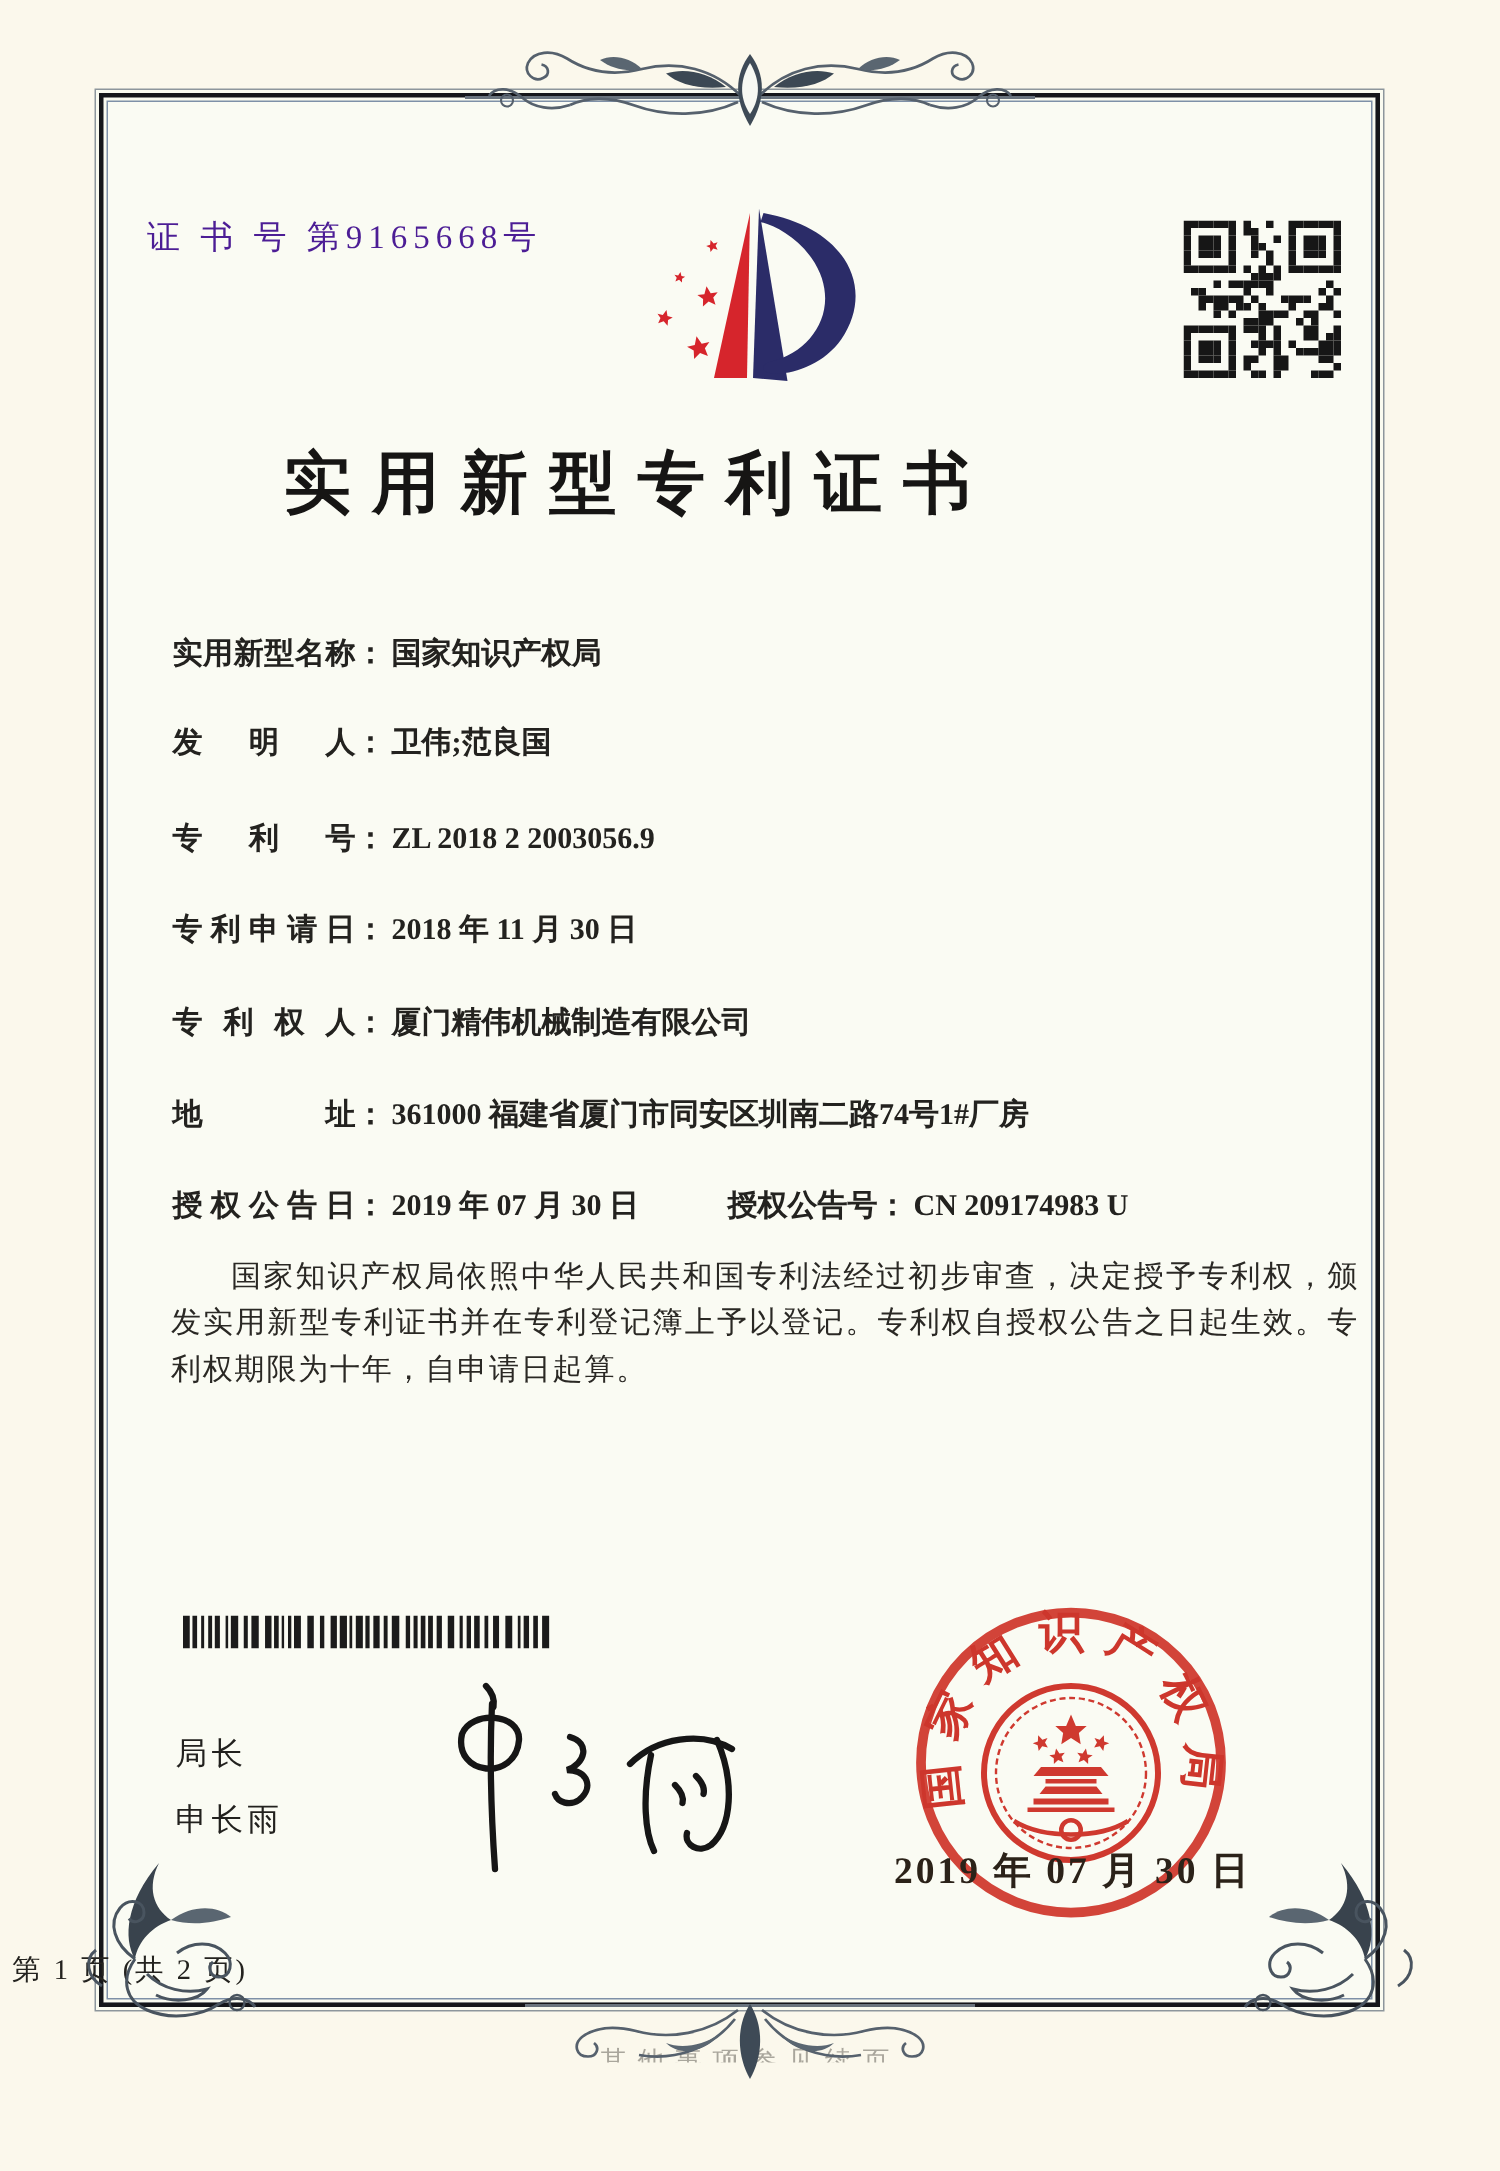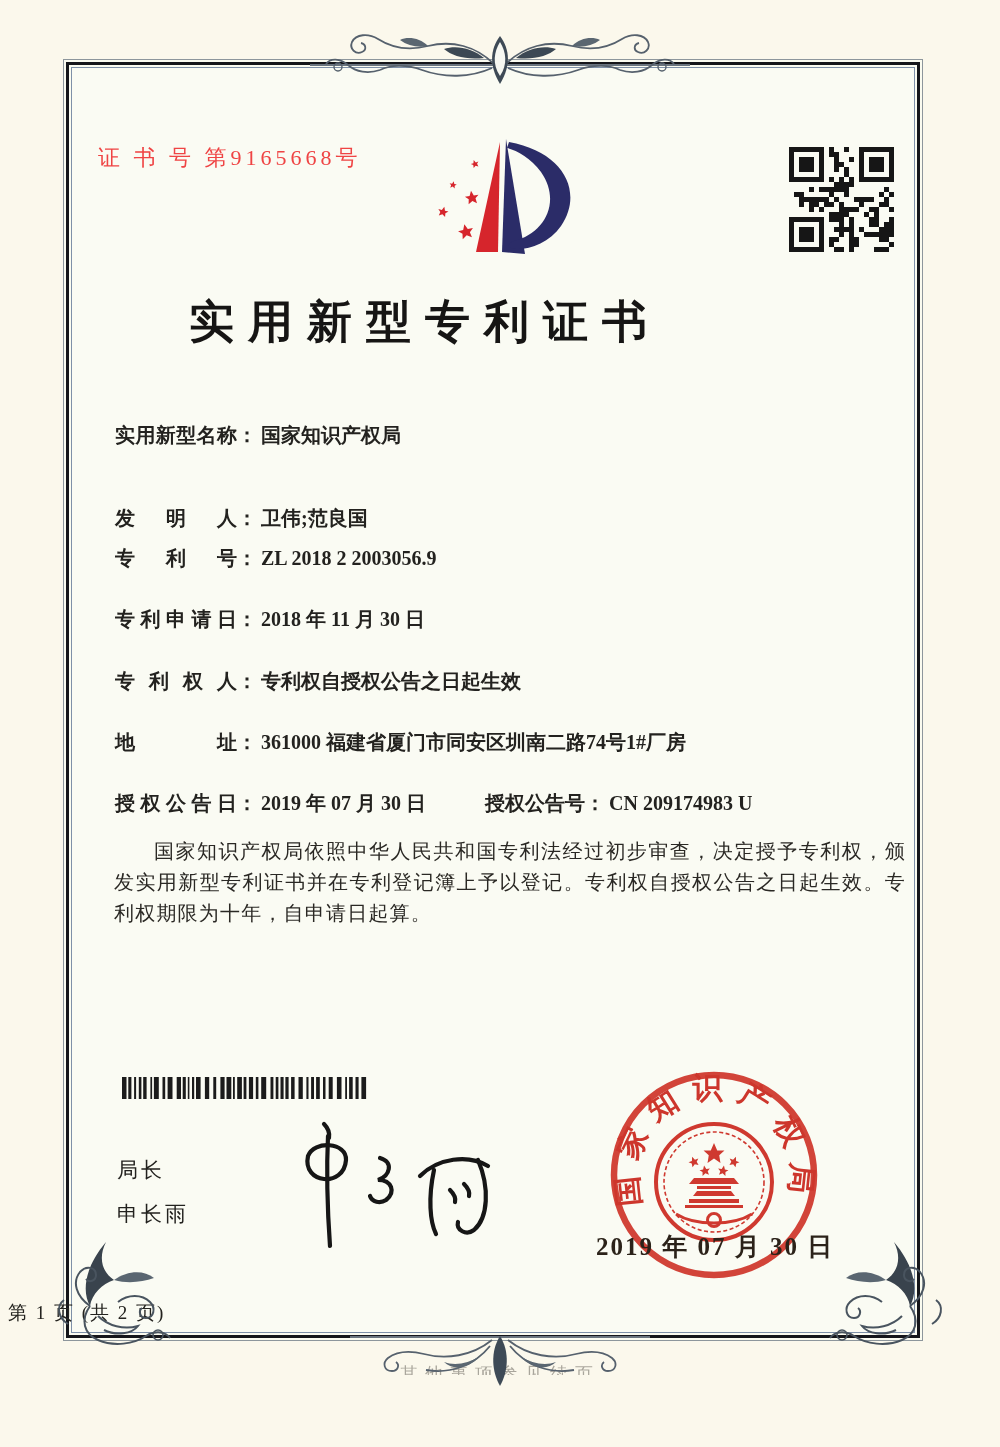--- a/index.html
+++ b/index.html
@@ -12,21 +12,21 @@
   .abs{position:absolute;}
   
   .frame{
     position:absolute;left:66px;top:62px;width:848px;height:1270px;
     border:3px solid #15161a;
     background:#fafbf3;
     box-shadow:0 0 0 2px #fafbf0, 0 0 0 3px #8d969c,
                inset 0 0 0 2px #fafbf0, inset 0 0 0 3px 	#7e90a8;
   }
   .certno{
-    left:98px;top:143px;font-size:22px;letter-spacing:4px;color:#ef4444;
+    left:98px;top:143px;font-size:22px;letter-spacing:4px;color:#4c1d95;
   }
   .title{
     left:0;top:292px;width:836px;text-align:center;
     font-size:45px;font-weight:700;letter-spacing:14px;text-indent:14px;color:#161514;
   }
   .field{position:absolute;left:115px;font-size:20px;font-weight:600;color:#23221f;white-space:nowrap;}
   .flabel{display:inline-block;width:122px;text-align:justify;text-align-last:justify;}
   .colon{margin:0 4px 0 0;}
   .grantpart{position:absolute;left:370px;top:0;white-space:nowrap;}
   .paras{position:absolute;left:114px;top:836px;width:792px;}
@@ -330,31 +330,31 @@
     <rect x="85" y="100" width="5" height="5" fill="#161616"></rect>
     <rect x="90" y="100" width="5" height="5" fill="#161616"></rect>
     <rect x="95" y="100" width="5" height="5" fill="#161616"></rect>
   </svg>
 
 <div class="abs title">实用新型专利证书</div>
 
 <div class="field" style="top:422px">
   <span class="flabel">实用新型名称</span><span class="colon">：</span><span class="fvalue">国家知识产权局</span>
 </div>
-<div class="field" style="top:505px">
+<div class="field" style="top:481px">
   <span class="flabel">发明人</span><span class="colon">：</span><span class="fvalue">卫伟;范良国</span>
 </div>
 <div class="field" style="top:545px">
   <span class="flabel">专利号</span><span class="colon">：</span><span class="fvalue">ZL 2018 2 2003056.9</span>
 </div>
 <div class="field" style="top:606px">
   <span class="flabel">专利申请日</span><span class="colon">：</span><span class="fvalue">2018 年 11 月 30 日</span>
 </div>
 <div class="field" style="top:668px">
-  <span class="flabel">专利权人</span><span class="colon">：</span><span class="fvalue">专利权自授权公告之日起生效</span>
+  <span class="flabel">专利权人</span><span class="colon">：</span><span class="fvalue">厦门精伟机械制造有限公司</span>
 </div>
 <div class="field" style="top:729px">
   <span class="flabel">地址</span><span class="colon">：</span><span class="fvalue">361000 福建省厦门市同安区圳南二路74号1#厂房</span>
 </div>
 <div class="field" style="top:790px">
   <span class="flabel">授权公告日</span><span class="colon">：</span><span class="fvalue">2019 年 07 月 30 日</span>
   <span class="grantpart">
     <span>授权公告号</span><span class="colon">：</span><span>CN 209174983 U</span>
   </span>
 </div>

